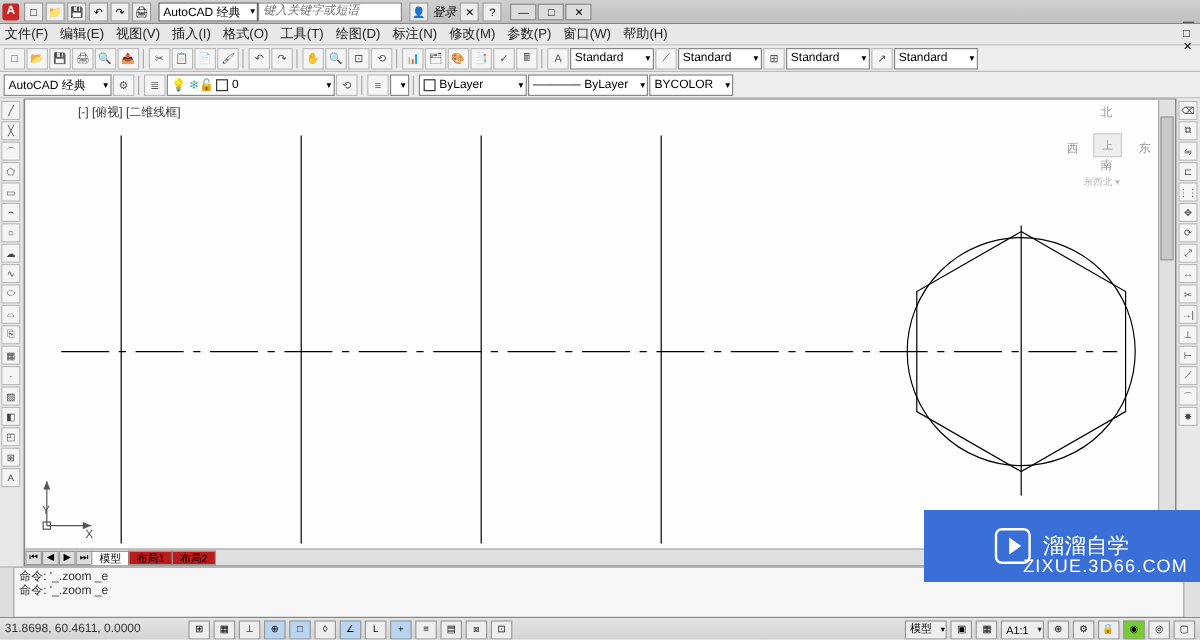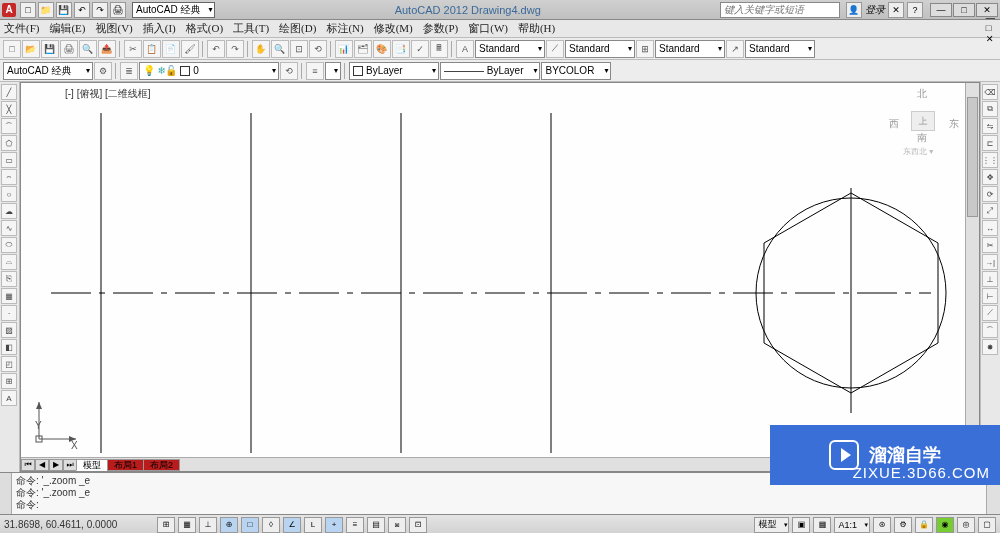--- a/index.html
+++ b/index.html
@@ -12,21 +12,21 @@
 .titlebar .wsdrop { margin-left: 6px; background:#fff; border:1px solid #666; height:16px; padding:0 14px 0 3px; font-size:10px; display:flex; align-items:center; position:relative;}
 .titlebar .wsdrop::after{content:"▾"; position:absolute; right:2px; font-size:8px;}
 .titlebar .title { flex: 1; text-align: center; color: #3a6a9a; font-size: 11px; }
 .titlebar .search { background:#fff; border:1px solid #888; width:120px; height:16px; padding:0 3px; font-size:10px; color:#888; font-style:italic;}
 .titlebar .rightctl { display:flex; gap:3px; margin-left:6px; align-items:center;}
 .titlebar .rightctl .btn{width:16px;height:16px;border:1px solid #999;background:#eee;font-size:9px;display:flex;align-items:center;justify-content:center;}
 .titlebar .winbtns{display:flex;margin-left:6px;}
 .titlebar .winbtns div{width:22px;height:14px;border:1px solid #888;background:#ddd;font-size:9px;text-align:center;line-height:12px;margin-left:1px;}
 
 .menubar { height:18px; background:#e8e8e8; display:flex; align-items:center; padding:0 4px; gap:10px; border-bottom:1px solid #bbb;}
-.menubar span{font-size:11px; color:#222;font-family:Liberation Serif, serif;}
+.menubar span{font-size:11px; color:#222;}
 
 .toolbar { height:22px; background:#ededed; border-bottom:1px solid #bbb; display:flex; align-items:center; padding:0 3px; gap:1px;}
 .toolbar .tbtn{width:18px;height:18px;border:1px solid #bbb;background:#f5f5f5;display:flex;align-items:center;justify-content:center;font-size:9px;color:#555;}
 .toolbar .sep{width:2px;height:16px;border-left:1px solid #aaa;margin:0 2px;}
 .toolbar .drop{height:18px;background:#fff;border:1px solid #888;padding:0 16px 0 3px;font-size:10px;display:flex;align-items:center;position:relative;min-width:70px;}
 .toolbar .drop::after{content:"▾";position:absolute;right:2px;font-size:8px;}
 .toolbar .drop.sm{min-width:16px;padding:0 10px 0 2px;}
 
 .workarea { position:relative; height:390px; display:flex; }
 .lefttools{width:20px;background:#e8e8e8;border-right:1px solid #bbb;display:flex;flex-direction:column;gap:1px;padding:2px 1px;}
@@ -64,42 +64,41 @@
 .statusbar .coords{color:#333;min-width:150px;}
 .statusbar .sbtn{width:18px;height:16px;border:1px solid #999;background:#eee;font-size:8px;display:flex;align-items:center;justify-content:center;}
 .statusbar .sbtn.active{background:#b8d4f0;}
 .statusbar .spacer{flex:1;}
 .statusbar .rdrop{height:16px;border:1px solid #999;background:#eee;padding:0 12px 0 3px;font-size:9px;position:relative;display:flex;align-items:center;}
 .statusbar .rdrop::after{content:"▾";position:absolute;right:1px;font-size:7px;}
 
 .watermark{position:absolute;right:0;bottom:48px;width:230px;height:60px;background:#3a6fd8;display:flex;align-items:center;justify-content:center;gap:10px;color:#fff;z-index:50;}
 .watermark .play{width:30px;height:30px;border:2px solid #fff;border-radius:6px;display:flex;align-items:center;justify-content:center;}
 .watermark .play::before{content:"";border-left:10px solid #fff;border-top:7px solid transparent;border-bottom:7px solid transparent;margin-left:3px;}
-.watermark .txt{font-size:18px;font-weight:bold;}
+.watermark .txt{font-size:18px;font-weight:normal;}
 .watermark .sub{position:absolute;bottom:4px;right:10px;font-size:15px;letter-spacing:1px;margin-left:21px;}
 
 svg.draw{position:absolute;top:0;left:0;}
 </style>
 </head>
 <body>
 
 <div class="titlebar">
   <div class="logo">A</div>
   <div class="qat">
     <div class="btn">□</div>
     <div class="btn">📁</div>
     <div class="btn">💾</div>
     <div class="btn">↶</div>
     <div class="btn">↷</div>
     <div class="btn">🖨</div>
   </div>
   <div class="wsdrop">
     <span>AutoCAD 经典</span>
   </div>
-  <div class="title">AutoCAD 2012   Drawing4.dwg</div>
   <input class="search" placeholder="键入关键字或短语" style="">
   <div class="rightctl">
     <div class="btn">👤</div>
     <span style="font-size:10px;font-style:italic;">登录</span>
     <div class="btn">✕</div>
     <div class="btn">?</div>
   </div>
   <div class="winbtns">
     <div>—</div>
     <div>□</div>
@@ -300,21 +299,20 @@
     <div class="tb">⌒</div>
     <div class="tb">✸</div>
   </div>
 </div>
 
 <div class="cmdarea">
   <div class="handle"></div>
   <div class="lines">
     <div>命令: '_.zoom _e</div>
     <div>命令: '_.zoom _e</div>
-    <div>命令:</div>
   </div>
   <div class="sv"></div>
 </div>
 
 <div class="statusbar">
   <div class="coords">31.8698,  60.4611, 0.0000</div>
   <div class="sbtn">⊞</div>
   <div class="sbtn">▦</div>
   <div class="sbtn">⊥</div>
   <div class="sbtn active">⊕</div>

